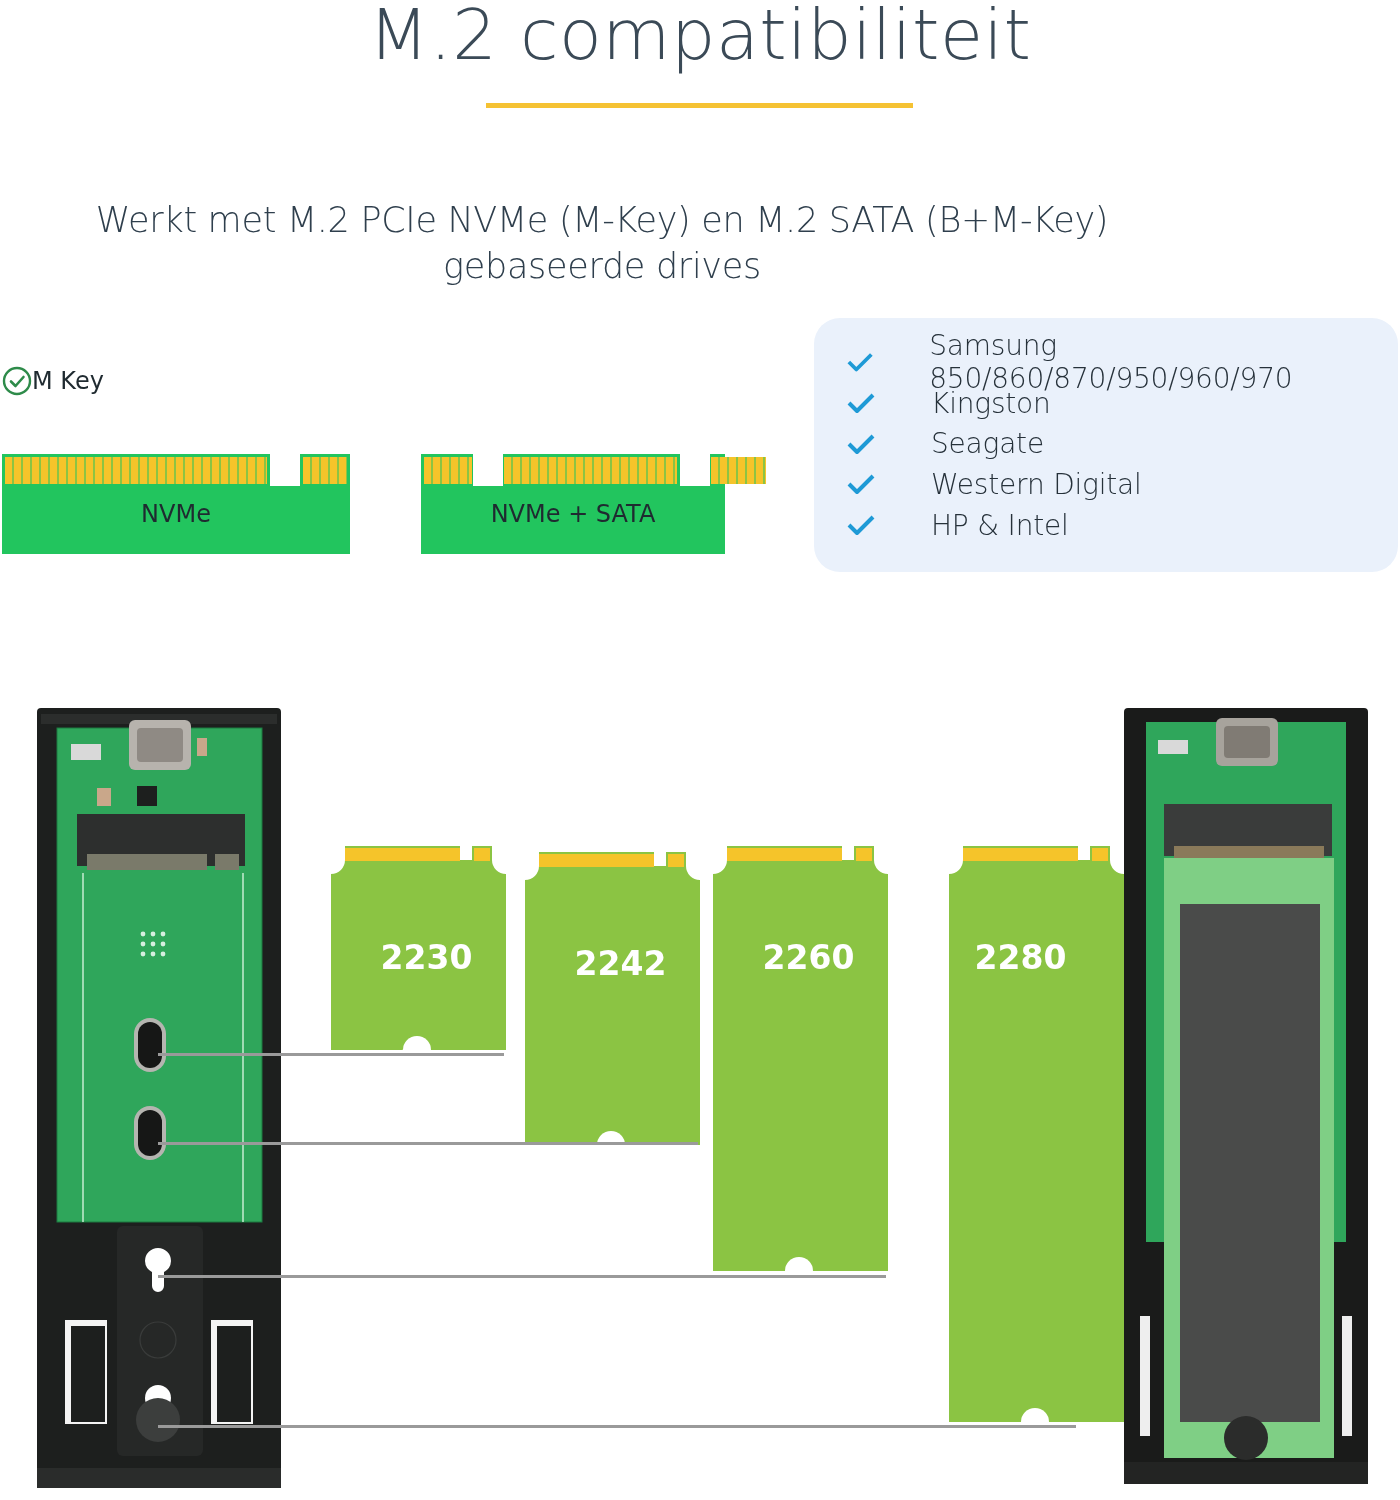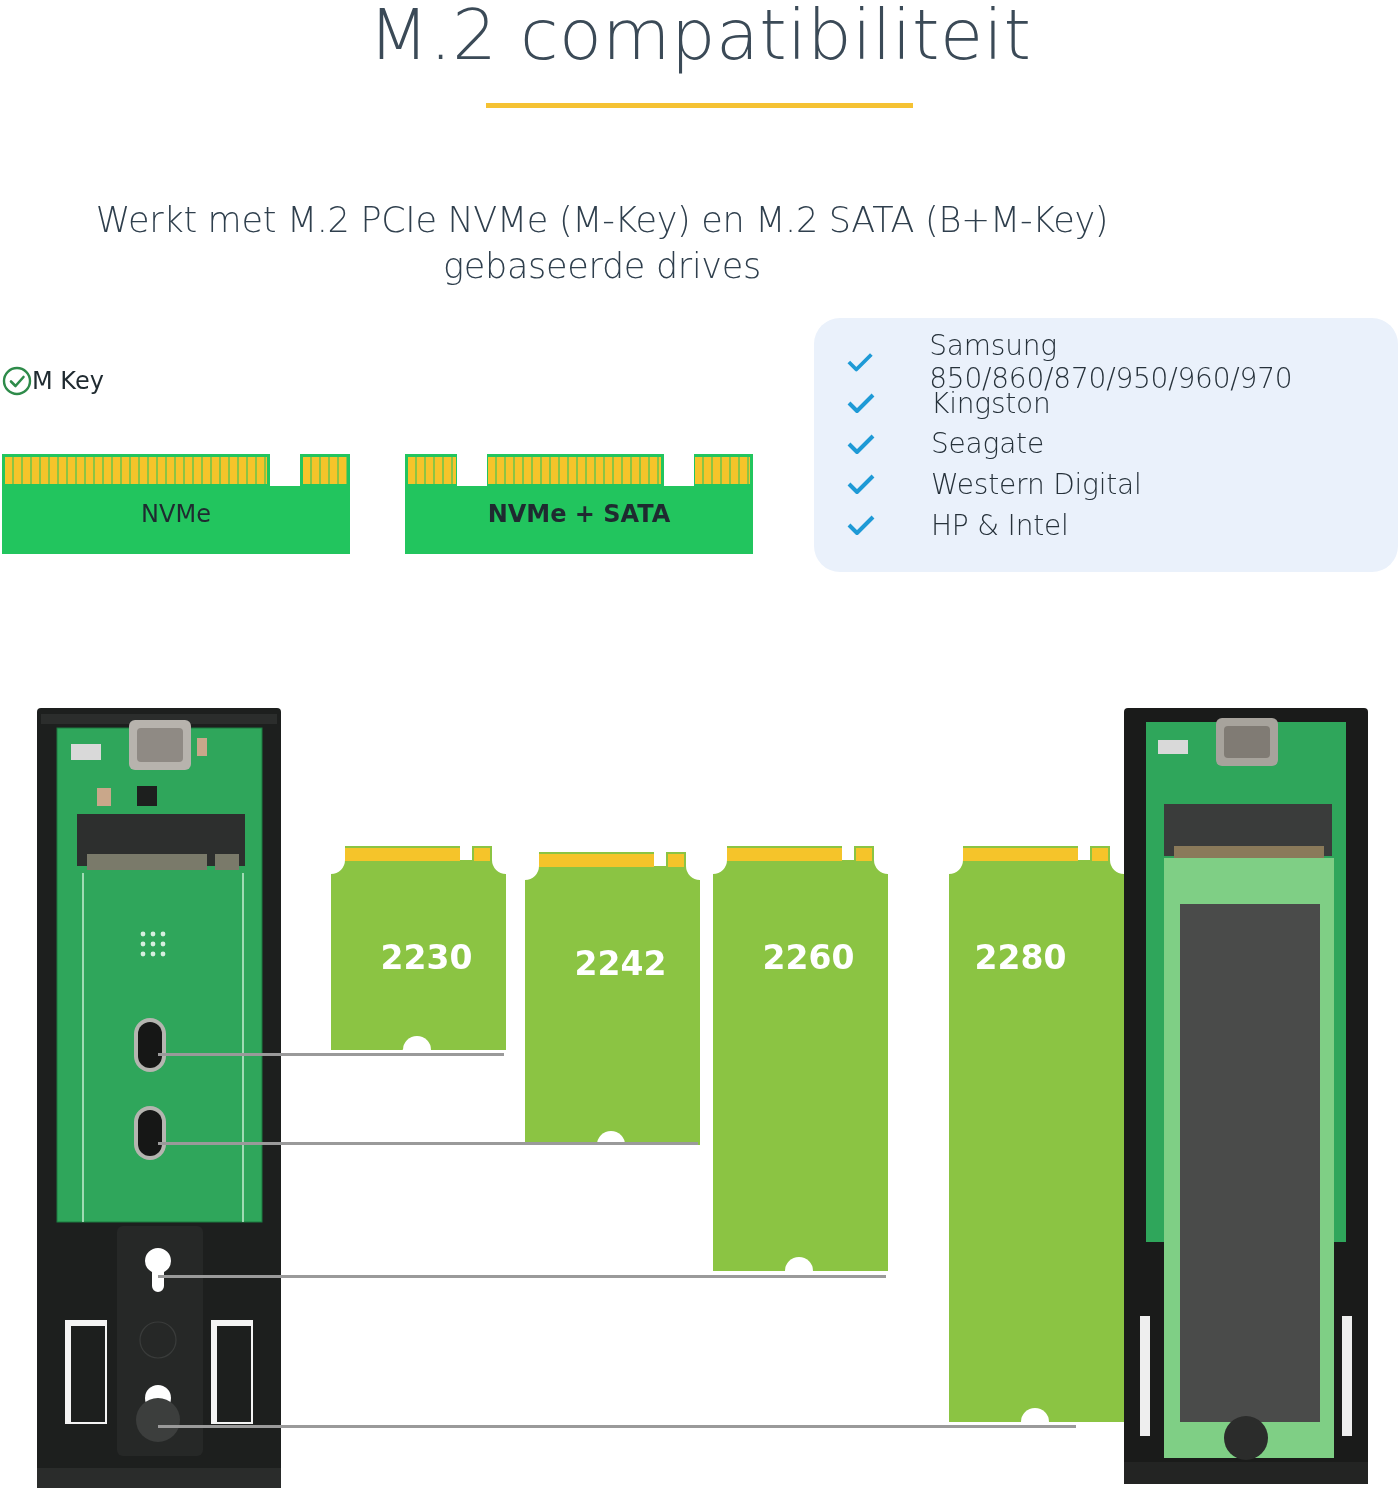--- a/index.html
+++ b/index.html
@@ -58,21 +58,21 @@
   </div>
   <div class="key-card" style="left:0; width:348px;">
     <div class="pins" style="left:3px; width:262px;"></div>
     <div class="notch" style="left:268px; width:30px;"></div>
     <div class="pins" style="left:301px; width:44px;"></div>
     <div class="card-label">NVMe</div>
   </div>
 </div>
 
 <div class="abs key-block" style="left:405px; top:364px; height:160px;">
-  <div class="key-card" style="left:0; width:348px;font-weight:bold;">
+  <div class="key-card" style="left:16px; width:304px;">
     <div class="pins" style="left:3px; width:48px;"></div>
     <div class="notch" style="left:52px; width:30px;"></div>
     <div class="pins" style="left:83px; width:173px;"></div>
     <div class="notch" style="left:259px; width:30px;"></div>
     <div class="pins" style="left:290px; width:55px;"></div>
     <div class="card-label">NVMe + SATA</div>
   </div>
 </div>
 
 <div class="abs brand-box">

